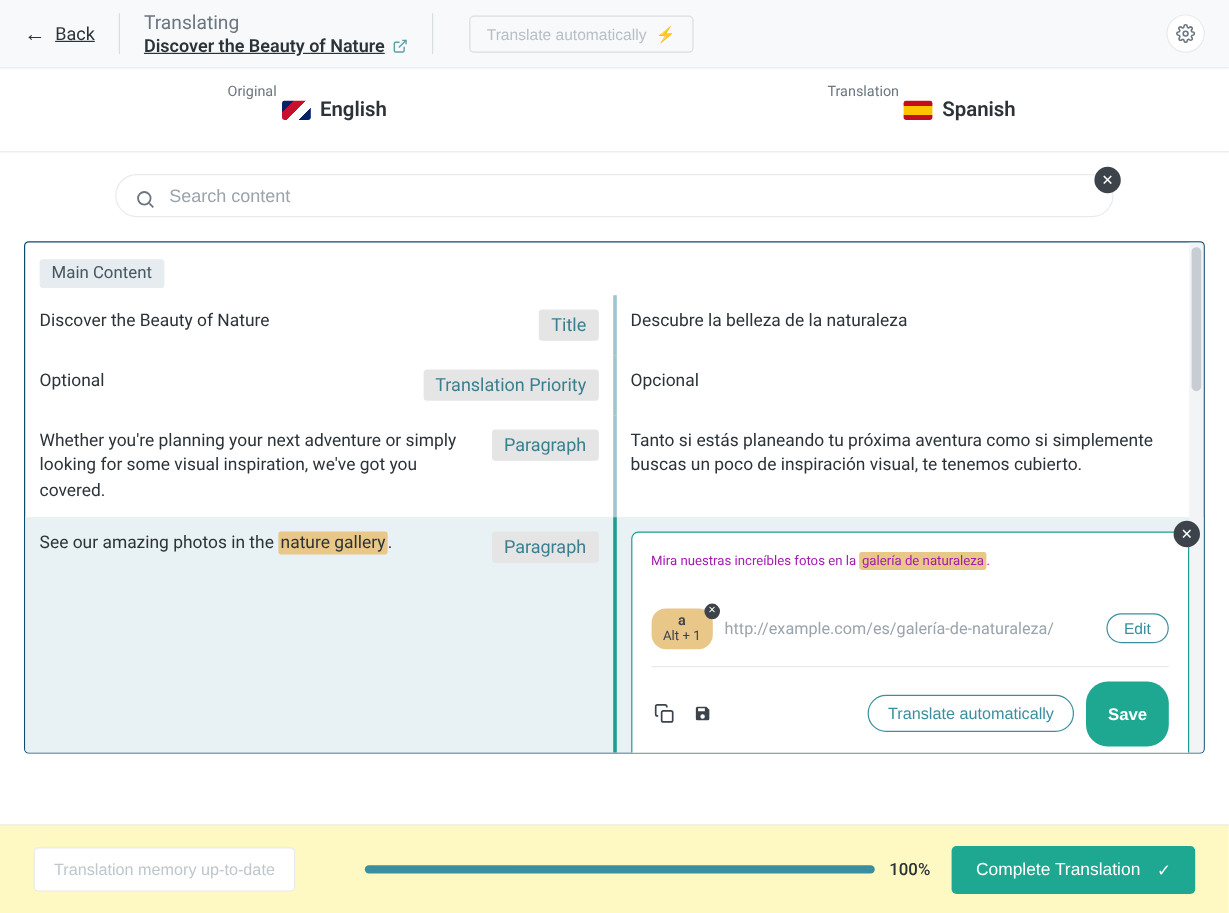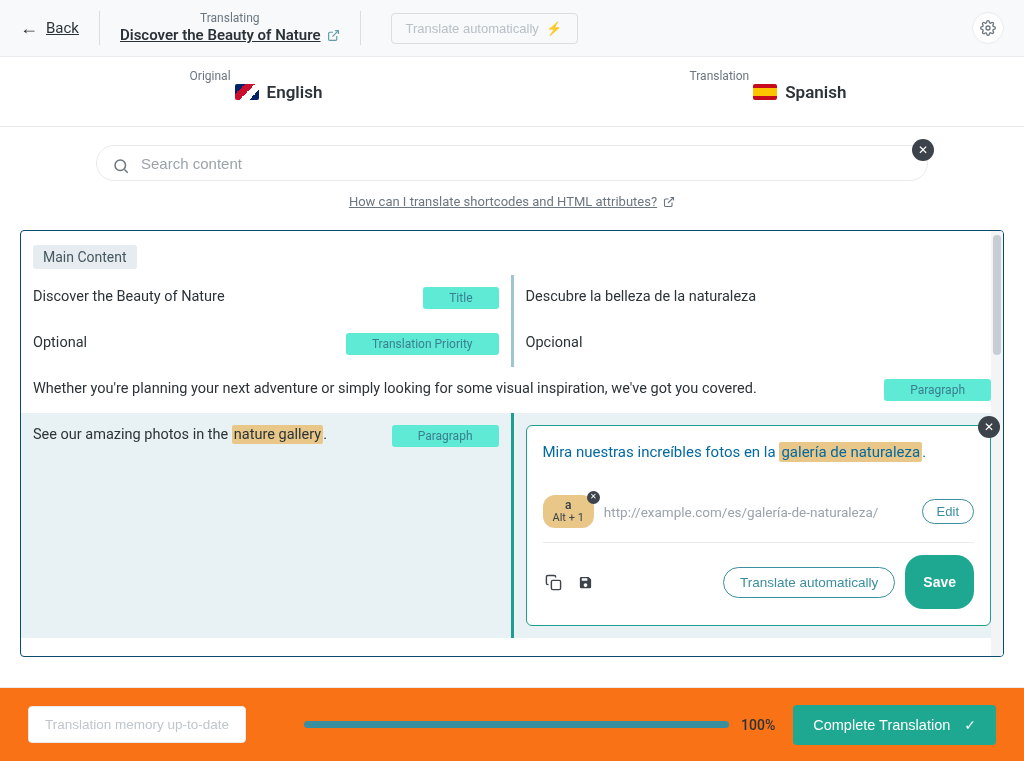--- a/index.html
+++ b/index.html
@@ -5,21 +5,21 @@
   * { box-sizing: border-box; margin: 0; padding: 0; }
   body { font-family: -apple-system, BlinkMacSystemFont, "Segoe UI", Roboto, Arial, sans-serif; background: #fff; color: #2c3338; width: 1024px; height: 761px; overflow: hidden; position: relative; }
   
   
   .topbar { display: flex; align-items: center; height: 57px; background: #f7f9fa; border-bottom: 1px solid #e8eaed; padding: 0 20px; gap: 20px; }
   .back-group { display: flex; align-items: center; gap: 8px; }
   .arrow-left { font-size: 18px; }
   .back-link { text-decoration: underline; font-size: 15px; color: #2c3338; }
   .vline { width: 1px; height: 34px; background: #d9dee2; }
   .title-group { display: flex; flex-direction: column; line-height: 1.25; }
-  .translating-label { font-size: 12px; color: #6b7680; text-align: center; }
+  .translating-label { font-size: 16px; color: #6b7680; }
   .doc-title { font-size: 15px; font-weight: 600; text-decoration: underline; color: #2c3338; display: flex; align-items: center; gap: 6px; }
   .ext-icon { width: 13px; height: 13px; color: #5f9dad; }
   .auto-trans-btn { border: 1px solid #d9dee2; background: #f7f9fa; color: #b8bfc6; border-radius: 4px; padding: 7px 14px; font-size: 13px; display: flex; align-items: center; gap: 8px; margin-left: 10px;}
   .bolt { color: #b8bfc6; }
   .gear { margin-left: auto; width: 32px; height: 32px; border-radius: 50%; background: #fff; border: 1px solid #e8eaed; display: flex; align-items: center; justify-content: center; color: #6b7680; }
   
   
   .langbar { display: flex; height: 70px; border-bottom: 1px solid #e8eaed; }
   .langcell { flex: 1; padding: 12px 20px; display: flex; flex-direction: row; justify-content: center; gap: 4px; }
   .lang-label { font-size: 12px; color: #6b7680; }
@@ -44,45 +44,45 @@
   .scrollbar { position: absolute; right: 0; top: 0; width: 12px; height: 100%; background: #f2f4f6; }
   .scrollbar-thumb { position: absolute; right: 2px; top: 4px; width: 8px; height: 120px; background: #c7cdd2; border-radius: 4px; }
   
   .section-label { display: inline-block; background: #e6ecef; color: #45575f; font-size: 14px; padding: 4px 10px; border-radius: 3px; margin: 14px 0 6px 12px; }
   
   .row { display: flex; }
   .cell-left { flex: 1; padding: 12px 12px; position: relative; display: flex; align-items: flex-start; }
   .cell-right { flex: 1; padding: 12px 12px; position: relative; border-left: 3px solid #1f9d8e; }
   .row:not(.active) .cell-right { border-left: 3px solid #9fc6cf; }
   .orig-text { font-size: 14.5px; color: #2c3338; flex: 1; padding-right: 8px; line-height: 1.4; }
-  .badge { background: #5eead4; color: #3a7f90; font-size: 12px; padding: 4px 26px; border-radius: 3px; white-space: nowrap; align-self: flex-start; }
+  .badge { background: #e5e5e5; color: #3a7f90; font-size: 15px; padding: 4px 10px; border-radius: 3px; white-space: nowrap; align-self: flex-start; }
   .trans-text { font-size: 14.5px; color: #2c3338; line-height: 1.4; }
   .hl { background: #e9c788; border-radius: 2px; padding: 1px 2px; }
   
   .row.active { background: #e8f1f3; }
   .row.active .cell-left { padding-bottom: 180px; }
   .row.active .cell-right { padding: 12px; }
   
   .edit-panel { background: #fff; border: 1px solid #1f9d8e; border-radius: 6px; padding: 16px; position: relative; }
   .edit-close { position: absolute; right: -10px; top: -10px; width: 22px; height: 22px; border-radius: 50%; background: #3c434a; color: #fff; display: flex; align-items: center; justify-content: center; font-size: 12px; }
-  .edit-text { font-size: 15px; color: #0369a1; line-height: 1.4; margin-bottom: 32px; }
+  .edit-text { font-size: 11px; color: #a21caf; line-height: 1.4; margin-bottom: 32px; }
   .url-row { display: flex; align-items: center; gap: 10px; margin-bottom: 14px; }
   .alt-badge { background: #e9c788; border-radius: 12px; padding: 4px 10px; font-size: 11px; color: #3c434a; text-align: center; position: relative; line-height: 1.1; }
   .alt-badge .a { font-weight: 600; display: block; font-size: 12px; }
   .alt-badge-x { position: absolute; right: -6px; top: -4px; width: 13px; height: 13px; border-radius: 50%; background: #3c434a; color: #fff; font-size: 8px; display: flex; align-items: center; justify-content: center; }
   .url-text { flex: 1; font-size: 13.5px; color: #9ba3ab; }
   .edit-link-btn { border: 1px solid #3a8f9e; color: #3a8f9e; background: #fff; border-radius: 16px; padding: 4px 14px; font-size: 13px; }
   .action-row { display: flex; align-items: center; border-top: 1px solid #e8eaed; padding-top: 12px; gap: 10px; }
   .icon-btn { width: 22px; height: 22px; display: flex; align-items: center; justify-content: center; color: #3c434a; }
   .action-row .spacer { flex: 1; }
   .auto-btn { border: 1px solid #3a8f9e; color: #3a8f9e; background: #fff; border-radius: 18px; padding: 7px 16px; font-size: 13.5px; }
   .save-btn { background: #1ea891; color: #fff; border: none; border-radius: 18px; padding: 19px 18px; font-size: 14px; font-weight: 600; }
   
   
-  .footer { position: absolute; bottom: 0; left: 0; right: 0; height: 74px; background: #f97316; border-top: 1px solid #e8eaed; display: flex; align-items: center; padding: 0 28px; gap: 18px; }
+  .footer { position: absolute; bottom: 0; left: 0; right: 0; height: 74px; background: #fef9c3; border-top: 1px solid #e8eaed; display: flex; align-items: center; padding: 0 28px; gap: 18px; }
   .mem-btn { border: 1px solid #e8eaed; background: #fff; color: #bfc6cc; border-radius: 4px; padding: 10px 16px; font-size: 13.5px; }
   .feedback-btn { border: 1px solid #3a8f9e; color: #3a8f9e; background: #fff; border-radius: 4px; padding: 10px 18px; font-size: 14px; }
   .progress-wrap { flex: 1; display: flex; align-items: center; gap: 12px; margin-left: 40px;}
   .progress-bar { flex: 1; height: 7px; background: #3a8f9e; border-radius: 4px; }
   .progress-label { font-size: 14px; color: #2c3338; font-weight: 500;}
   .complete-btn { background: #1ea891; color: #fff; border: none; border-radius: 4px; padding: 12px 20px; font-size: 14.5px; font-weight: 500; display: flex; align-items: center; gap: 14px; }
   .check { font-size: 14px; }
   
   svg { display: block; }
 </style>
@@ -140,30 +140,20 @@
   <div class="search-wrap">
     <svg class="search-icon" width="18" height="18" viewBox="0 0 24 24" fill="none" stroke="currentColor" stroke-width="2">
         <circle cx="11" cy="11" r="7"></circle>
         <line x1="21" y1="21" x2="16.65" y2="16.65"></line>
       </svg>
     <input class="search-input" placeholder="Search content" style="">
     <div class="search-close">
       <span>✕</span>
     </div>
   </div>
-  <div class="help-link">
-    <a>
-      <span>How can I translate shortcodes and HTML attributes?</span>
-      <svg width="12" height="12" viewBox="0 0 24 24" fill="none" stroke="currentColor" stroke-width="2.2">
-          <path d="M18 13v6a2 2 0 0 1-2 2H5a2 2 0 0 1-2-2V8a2 2 0 0 1 2-2h6"></path>
-          <polyline points="15 3 21 3 21 9"></polyline>
-          <line x1="10" y1="14" x2="21" y2="3"></line>
-        </svg>
-    </a>
-  </div>
 </div>
 
 <div class="content-wrap">
   <div class="content-panel">
     <div class="scrollbar">
       <div class="scrollbar-thumb"></div>
     </div>
     <span class="section-label">Main Content</span>
     
     
@@ -184,20 +174,23 @@
       </div>
       <div class="cell-right">
         <div class="trans-text">Opcional</div>
       </div>
     </div>
     
     <div class="row">
       <div class="cell-left">
         <div class="orig-text">Whether you're planning your next adventure or simply looking for some visual inspiration, we've got you covered.</div>
         <span class="badge">Paragraph</span>
+      </div>
+      <div class="cell-right">
+        <div class="trans-text">Tanto si estás planeando tu próxima aventura como si simplemente buscas un poco de inspiración visual, te tenemos cubierto.</div>
       </div>
     </div>
     
     <div class="row active">
       <div class="cell-left">
         <div class="orig-text">
           <span>See our amazing photos in the </span><span class="hl">nature gallery</span><span>.</span>
         </div>
         <span class="badge">Paragraph</span>
       </div>

